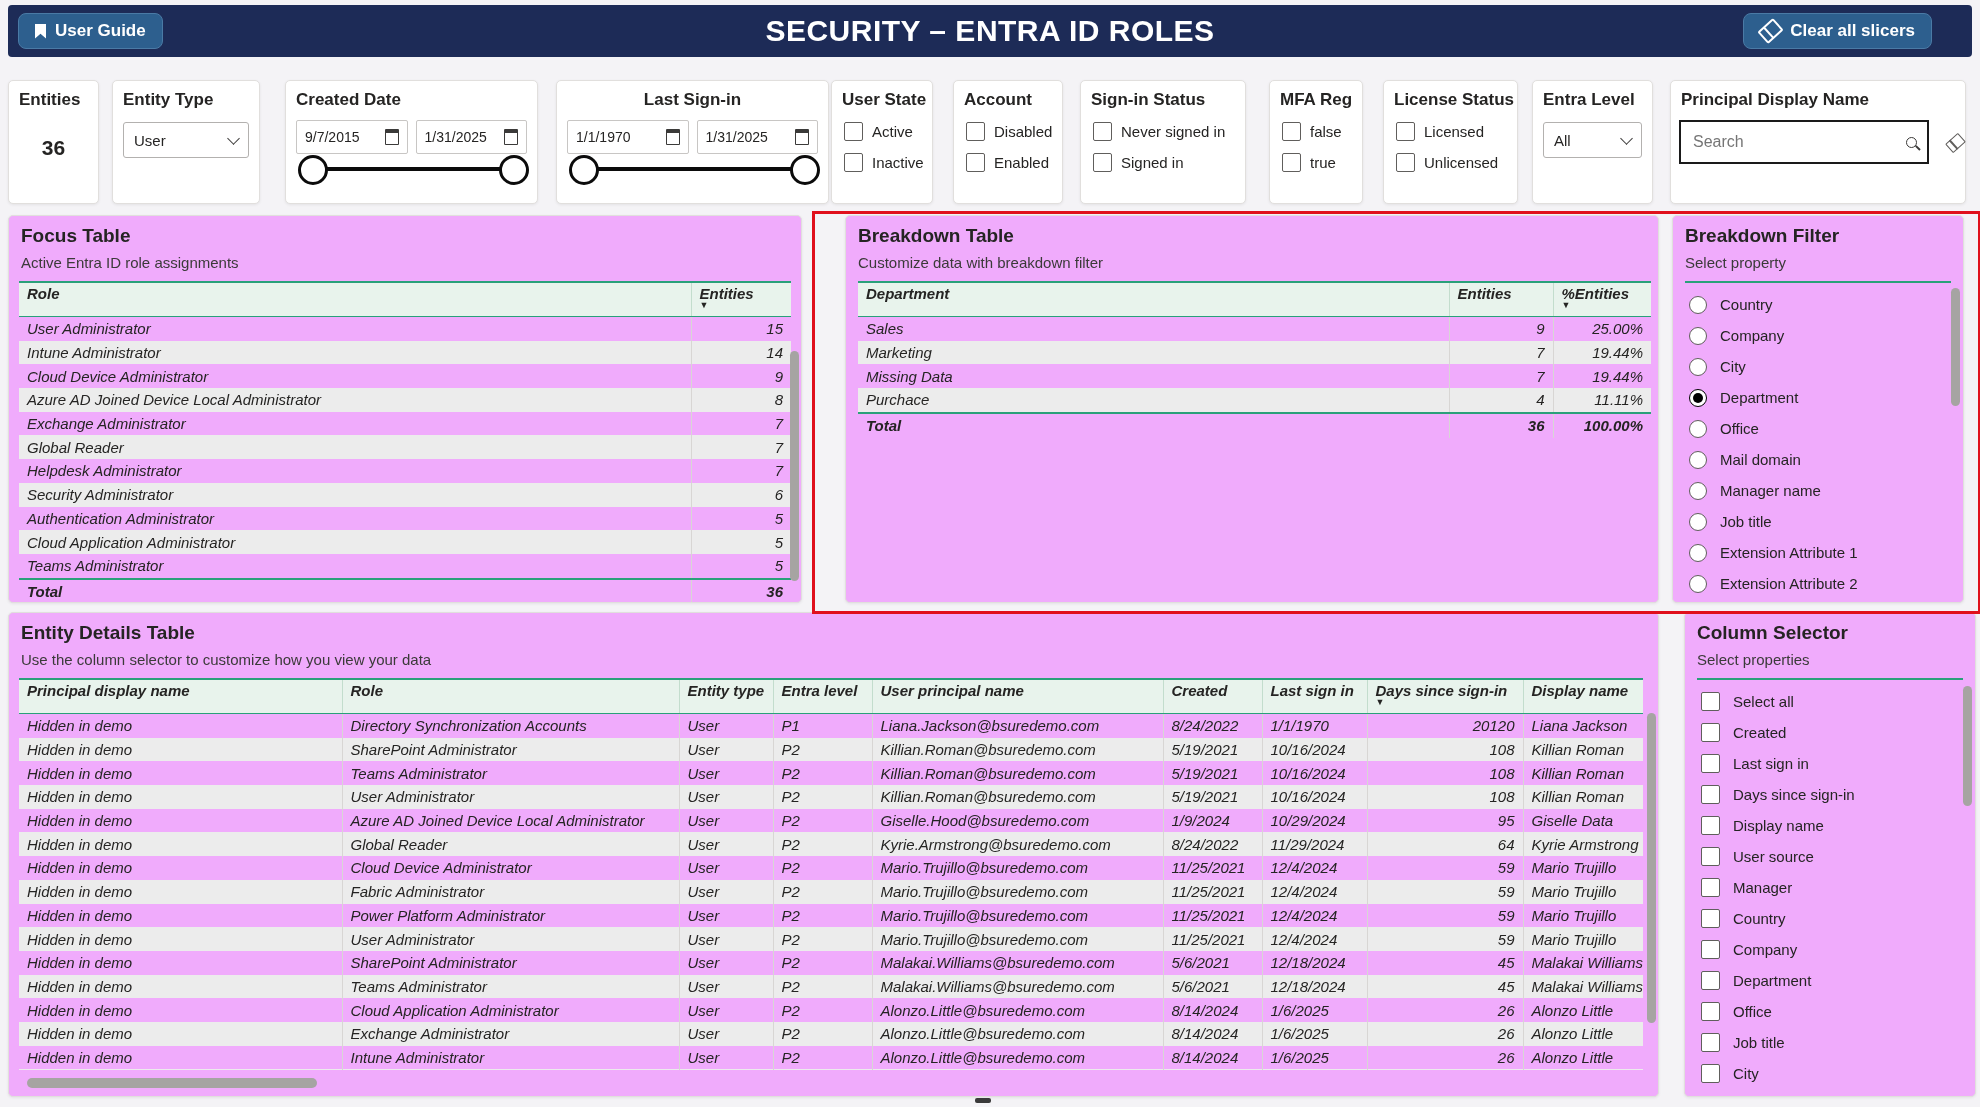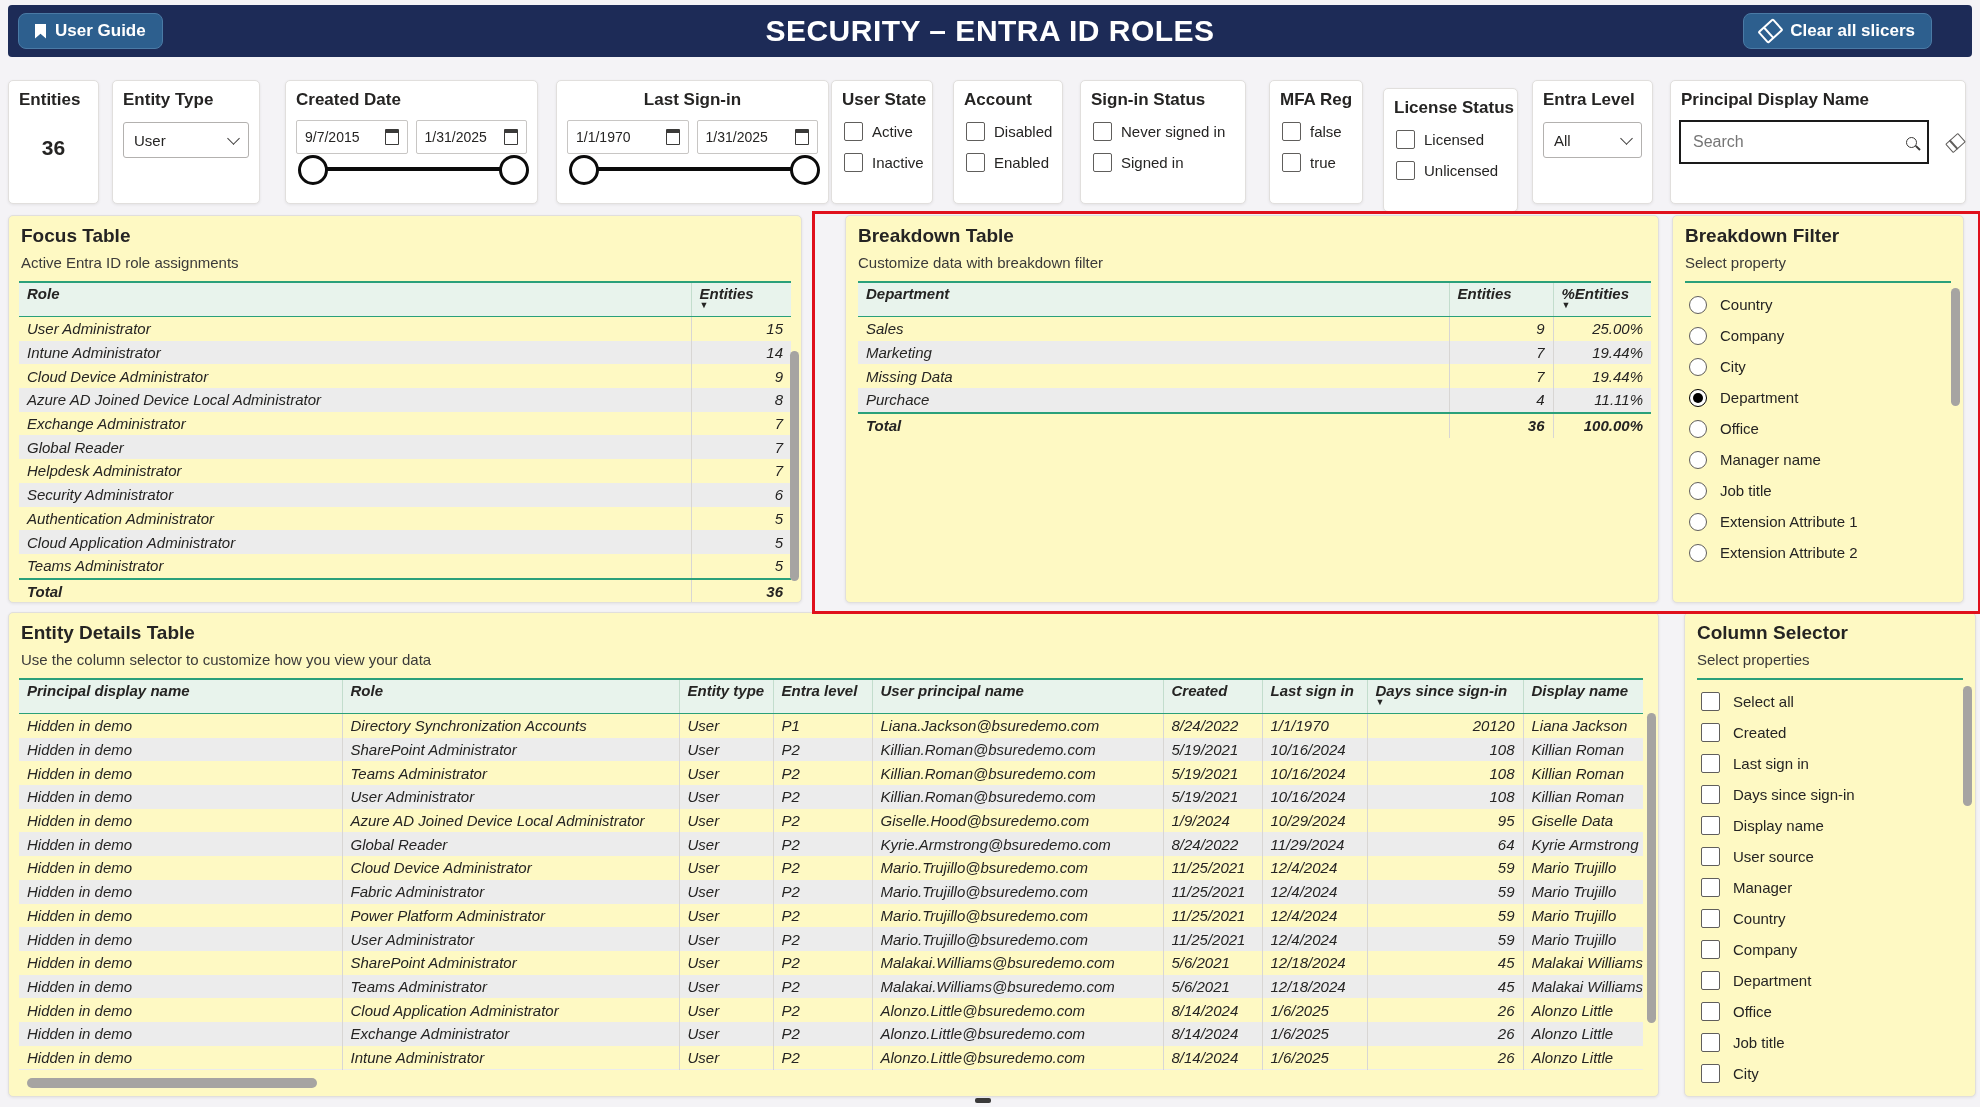--- a/index.html
+++ b/index.html
@@ -31,21 +31,21 @@
   .track{position:absolute;top:12px;height:4px;background:#0b0b0b;border-radius:2px;}
   .knob{position:absolute;top:0;width:24px;height:24px;border:3.5px solid #0b0b0b;border-radius:50%;background:#fff;}
   .search-box{display:flex;align-items:center;justify-content:space-between;border:2px solid #1a1a1a;background:#fff;height:40px;margin:10px 0 0 8px;width:226px;padding:0 10px;}
   .search-ph{color:#605e5c;font-size:16px;border:none;outline:none;width:170px;font-family:"Liberation Sans",sans-serif;background:transparent;}
   .ic-search{width:9px;height:9px;border:1.7px solid #3b3a39;border-radius:50%;position:relative;}
   .ic-search::after{content:'';position:absolute;width:6px;height:1.7px;background:#3b3a39;right:-5px;bottom:-2px;transform:rotate(45deg);}
   .ic-eraser-sm{width:15px;height:10px;border:1.6px solid #605e5c;border-radius:1px;transform:rotate(-42deg);position:relative;}
   .ic-eraser-sm::after{content:'';position:absolute;top:-1px;bottom:-1px;left:4px;width:1.6px;background:#605e5c;}
 
   
-  .panel{position:absolute;background:#fef9c3;border:1px solid #e1dfdd;border-radius:5px;box-shadow:0 1px 3px rgba(0,0,0,.07);overflow:hidden;}
+  .panel{position:absolute;background:#f0abfc;border:1px solid #e1dfdd;border-radius:5px;box-shadow:0 1px 3px rgba(0,0,0,.07);overflow:hidden;}
   .ptitle{font-size:19px;font-weight:bold;padding:9px 0 0 12px;}
   .psub{font-size:15px;color:#3b3a39;padding:7px 0 0 12px;}
   .greenline{height:0;border-bottom:2px solid #2aa07a;margin:10px 12px 0 12px;}
 
   
   table.gtable{border-collapse:collapse;table-layout:fixed;margin:10px 0 0 10px;font-size:15px;}
   .gtable th{background:#e8f3ec;border-top:2px solid #2aa07a;border-bottom:1px solid #2aa07a;text-align:left;font-size:15px;padding:2px 8px 1px 8px;vertical-align:top;font-weight:bold;height:30px;overflow:hidden;white-space:nowrap;}
   .gtable th + th, .gtable td + td{border-left:1px solid #d8d6d4;}
   .gtable th + th{border-left:1px solid #c3ddcd;}
   .gtable td{height:23.7px;padding:0 8px;overflow:hidden;white-space:nowrap;}
@@ -192,21 +192,21 @@
           <span>false</span>
         </div>
 
         <div class="cb-row">
           <span class="cb"></span>
           <span>true</span>
         </div>
       </div>
   </div>
 
-  <div class="card" style="left:1383px;width:133px;margin-top:8px;">
+  <div class="card" style="left:1383px;width:133px;">
     <div class="card-title">License Status</div>
     <div>
 
         <div class="cb-row">
           <span class="cb"></span>
           <span>Licensed</span>
         </div>
 
         <div class="cb-row">
           <span class="cb"></span>
@@ -395,20 +395,24 @@
         <div class="opt-row">
           <span class="radio on"></span>
           <span>Department</span>
         </div>
 
         <div class="opt-row">
           <span class="radio"></span>
           <span>Office</span>
         </div>
 
+        <div class="opt-row">
+          <span class="radio"></span>
+          <span>Mail domain</span>
+        </div>
 
         <div class="opt-row">
           <span class="radio"></span>
           <span>Manager name</span>
         </div>
 
         <div class="opt-row">
           <span class="radio"></span>
           <span>Job title</span>
         </div>

